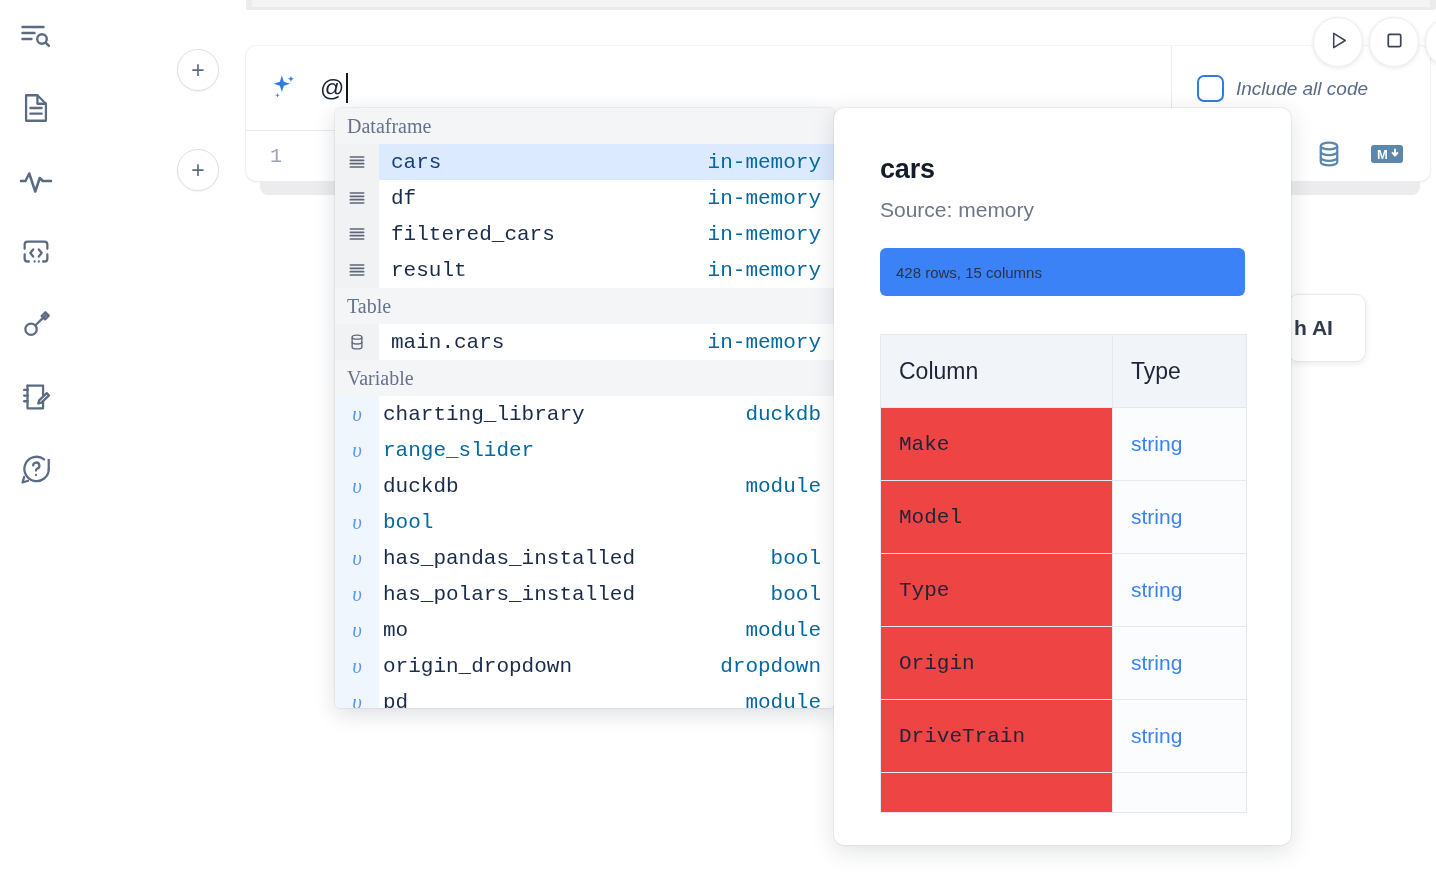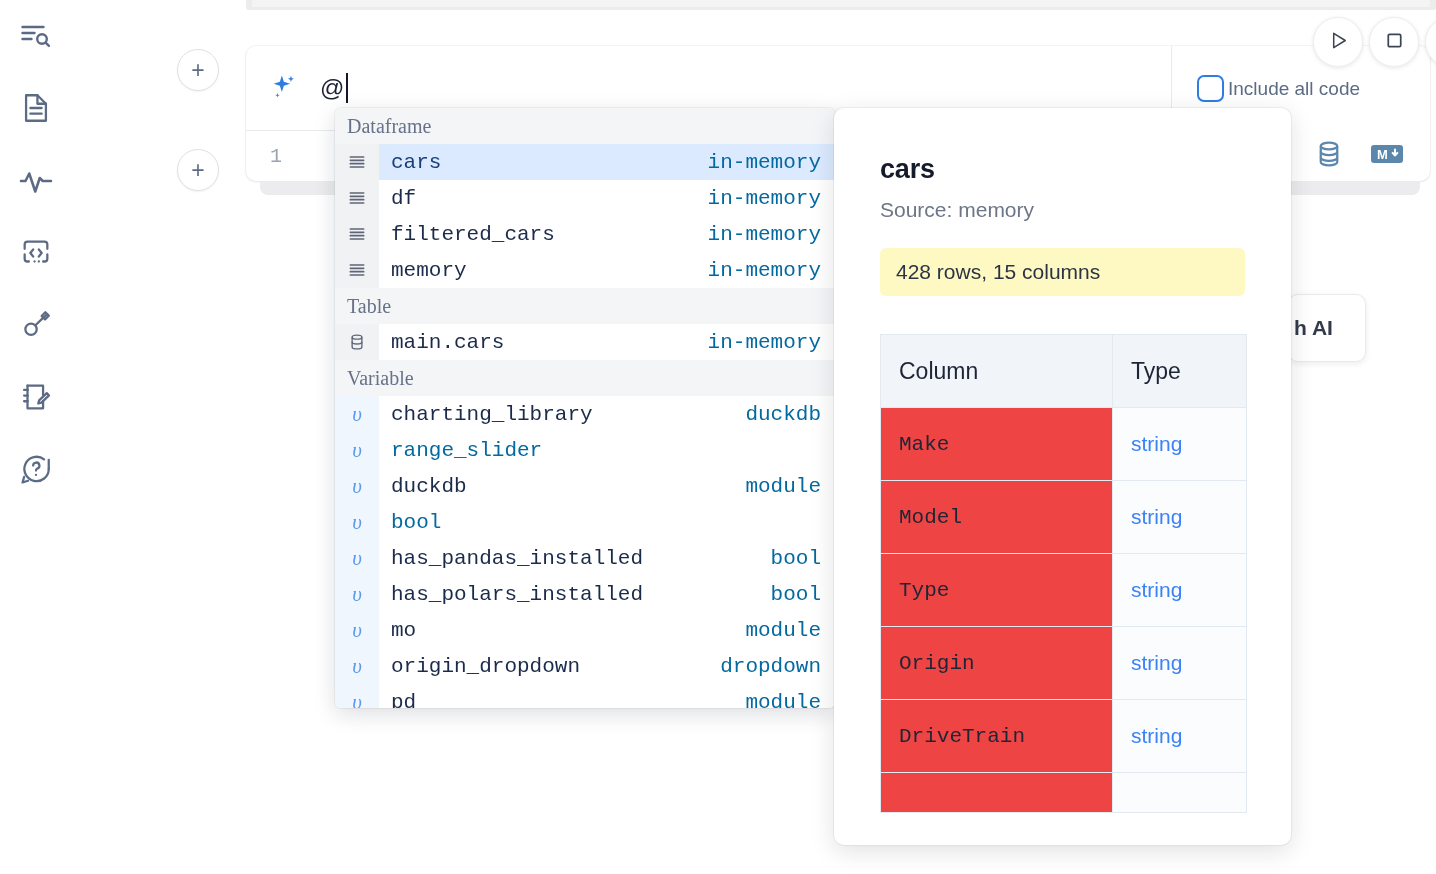--- a/index.html
+++ b/index.html
@@ -71,22 +71,23 @@
   .ai-right {
     position: absolute; left: 925px; top: 0; width: 259px; height: 85px;
     display: flex; align-items: center; padding-left: 25px;
     border-left: 1px solid #e8eaee;
   }
   .cbox {
     width: 27px; height: 27px; border: 2.5px solid #2f7de1; border-radius: 7px;
     background: #fff; flex: none; cursor: pointer;
   }
   .cbox-label {
-    margin-left: 4px; font-size: 19px; color: #5c6b84;
+    margin-left: 12px; font-size: 19px; color: #5c6b84;
     white-space: nowrap;
+    font-style: italic;
   }
 
   
   .code-row {
     position: absolute; left: 0; top: 85px; width: 1184px; height: 50px;
     display: flex; align-items: center;
   }
   .gutter-num {
     width: 60px; text-align: center; color: #9aa3b2;
     font-family: "Liberation Mono", monospace; font-size: 20px;
@@ -149,35 +150,35 @@
     font-family: "Liberation Serif", serif; font-style: italic; font-size: 21px;
   }
   .ac-name-wrap {
     flex: 1; height: 36px; display: flex; align-items: center;
     justify-content: space-between; padding: 0 14px 0 12px;
     font-family: "Liberation Mono", monospace; font-size: 21px;
   }
   .ac-name { color: #1b2b4b; white-space: nowrap; }
   .ac-item.sel .ac-name { color: #1b3f7a; }
   .ac-kind { color: #0369a1; white-space: nowrap; }
-  .ac-item.var .ac-name-wrap { padding-left: 12px; }
+  .ac-item.var .ac-name-wrap { padding-left: 4px; }
 
   
   .detail {
     position: absolute; left: 834px; top: 108px; width: 457px; height: 737px;
     background: #ffffff; border-radius: 10px;
     box-shadow: 0 6px 24px rgba(15,23,42,.13), 0 0 0 1px rgba(15,23,42,.05);
     padding: 46px 46px 0 46px; overflow: hidden;
   }
   .d-title { font-size: 27px; font-weight: 700; color: #141b2b; letter-spacing: -.2px; }
   .d-source { margin-top: 13px; font-size: 21px; color: #6d7688; }
   .d-stat {
-    margin-top: 26px; height: 48px; border-radius: 6px; background: #fef9c3;
+    margin-top: 26px; height: 48px; border-radius: 6px; background: #3b82f6;
     display: flex; align-items: center; padding-left: 16px;
-    font-size: 21px; color: #2b3345;
+    font-size: 15px; color: #2b3345;
   }
   .d-table {
     margin-top: 38px; width: 366px;
     border-collapse: collapse; table-layout: fixed;
   }
   .d-table th, .d-table td {
     border: 1px solid #e3e9f1; height: 73px; text-align: left;
     padding: 0 18px; vertical-align: middle;
   }
   .d-table th {
@@ -382,21 +383,21 @@
           <span class="ac-kind">in-memory</span>
         </span>
       </div>
       <div class="ac-item df">
         <span class="ac-ic">
           <svg width="20" height="20" viewBox="0 0 24 24" fill="none" stroke="currentColor" stroke-width="2" stroke-linecap="round">
             <path d="M4 6h16M4 10h16M4 14h16M4 18h16"></path>
           </svg>
         </span>
         <span class="ac-name-wrap">
-          <span class="ac-name">memory</span>
+          <span class="ac-name">result</span>
           <span class="ac-kind">in-memory</span>
         </span>
       </div>
       <div class="ac-group">Table</div>
       <div class="ac-item tbl">
         <span class="ac-ic">
           <svg width="18" height="20" viewBox="0 0 24 24" fill="none" stroke="currentColor" stroke-width="1.8">
             <ellipse cx="12" cy="5.5" rx="6.5" ry="2.6"></ellipse>
             <path d="M5.5 5.5v13c0 1.45 2.9 2.6 6.5 2.6s6.5-1.15 6.5-2.6v-13"></path>
             <path d="M5.5 12c0 1.45 2.9 2.6 6.5 2.6s6.5-1.15 6.5-2.6"></path>

